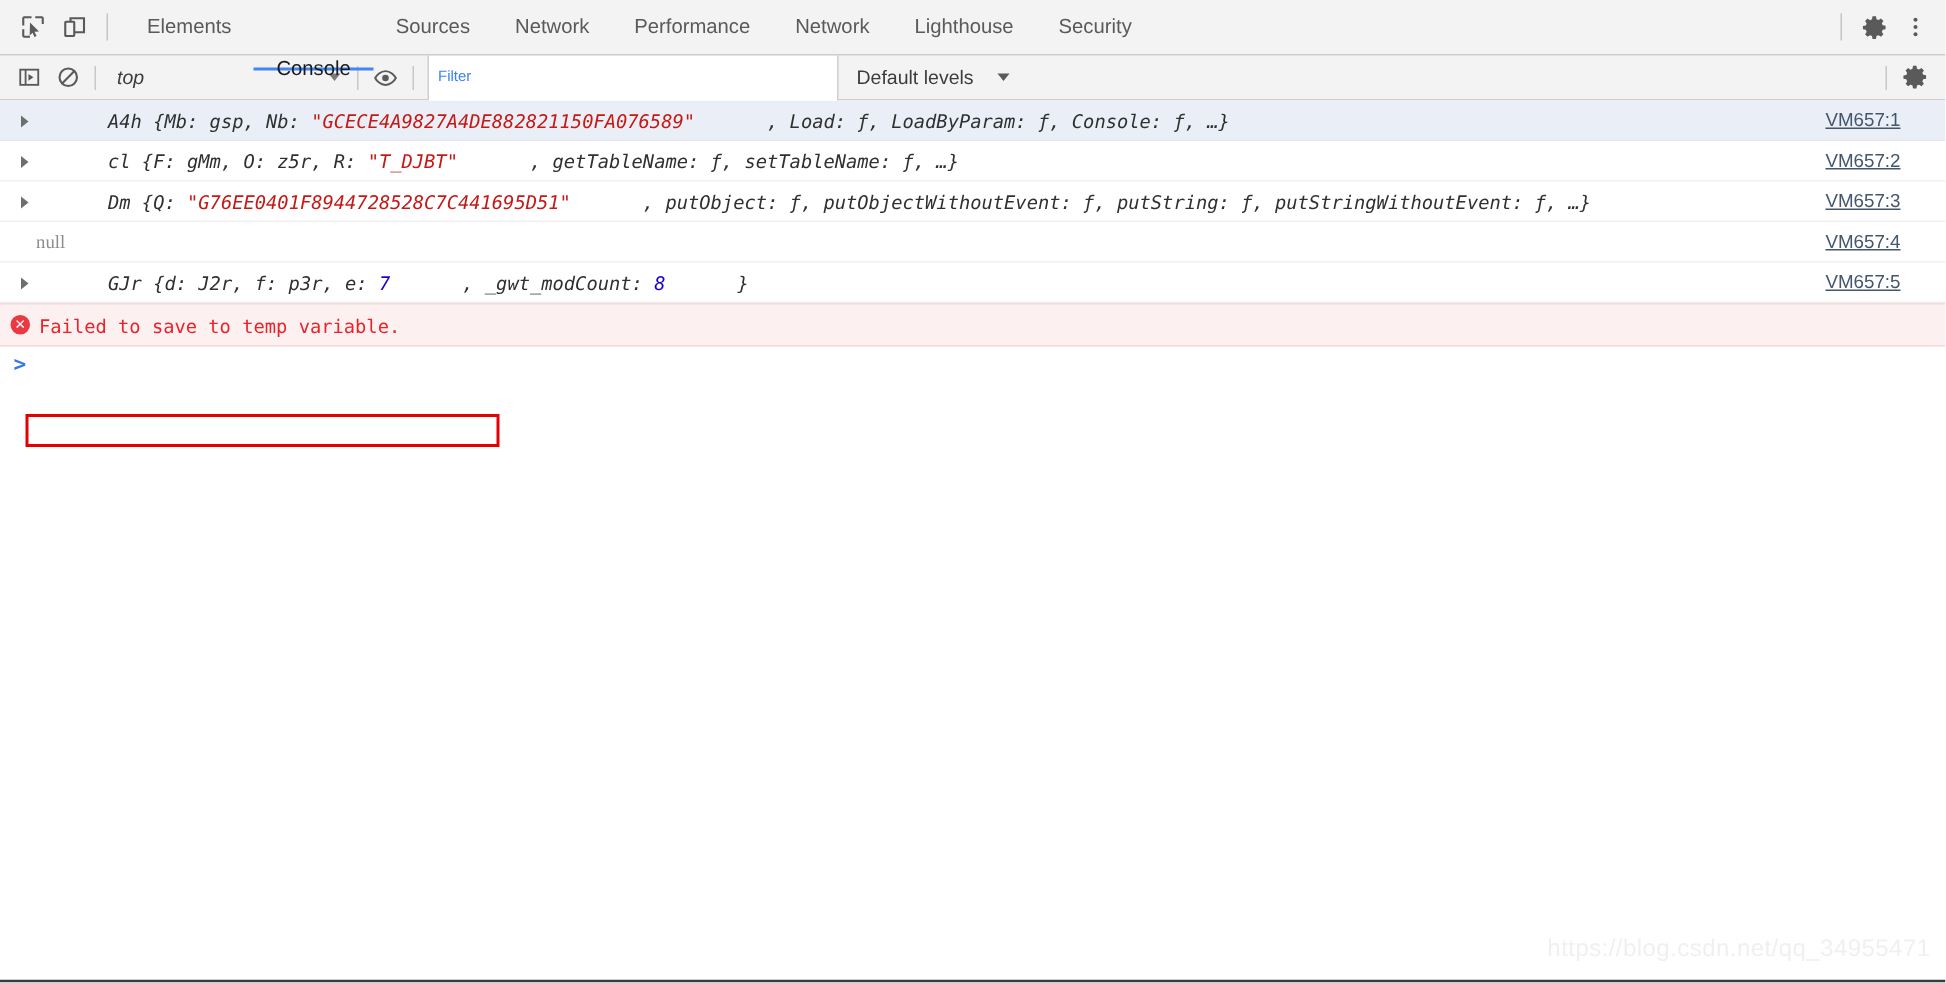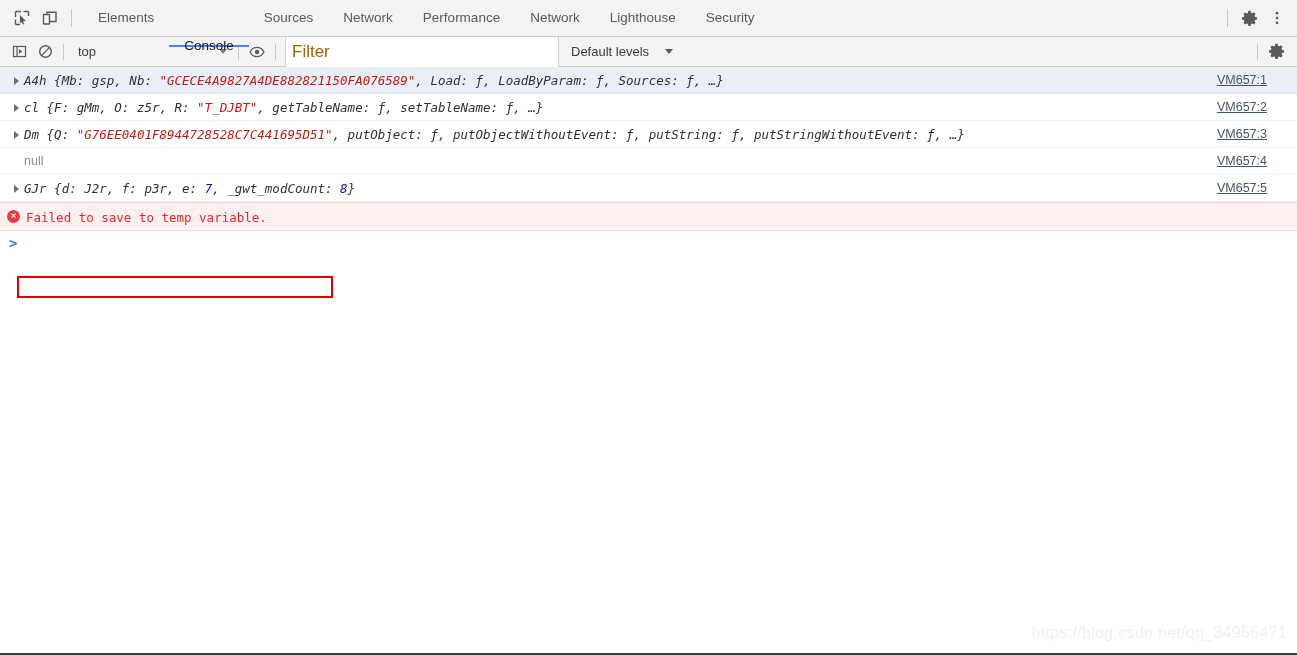--- a/index.html
+++ b/index.html
@@ -101,20 +101,21 @@
     align-items: center;
     justify-content: center;
     cursor: pointer;
   }
   .ctx-select {
     display: flex;
     align-items: center;
     width: 160px;
     margin-left: 4px;
     cursor: pointer;
+    font-style: italic;
   }
   .ctx-label {
     font-size: 13px;
     color: #3c3c3c;
     flex: 1;
     padding-left: 5px;
   }
   .caret {
     width: 0;
     height: 0;
@@ -132,22 +133,22 @@
   .filter-input {
     width: 260px;
     height: 19px;
     background: #ffffff;
     border: 1px solid #d0d0d0;
     border-radius: 1px;
     margin-left: 4px;
     display: flex;
     align-items: center;
     padding: 14px 6px;
-    font-size: 17px;
-    color: #a16207;
+    font-size: 10px;
+    color: #3b82f6;
     cursor: text;
   }
   .levels {
     display: flex;
     align-items: center;
     margin-left: 12px;
     font-size: 13px;
     color: #3c3c3c;
     cursor: pointer;
     gap: 11px;
@@ -213,25 +214,25 @@
 
   .msg {
     font-family: "DejaVu Sans Mono", "Liberation Mono", monospace;
     font-size: 12.5px;
     line-height: 17px;
     color: #303030;
     white-space: pre;
     font-style: italic;
     margin-left: 2px;
   }
-  .msg .plain { font-style: italic; }
+  .msg .plain { font-style: italic; margin-left: 48px; }
   .msg .str { color: #c41a16; font-style: italic; }
   .msg .num { color: #1c00cf; font-style: italic; }
   .msg-null {
-    font-family: Liberation Sans, sans-serif;
+    font-family: Liberation Serif, serif;
     font-size: 12.5px;
     line-height: 17px;
     color: #8d8d8d;
     font-style: normal;
     margin-left: 2px;
     white-space: pre;
   }
   .err-text {
     font-family: "DejaVu Sans Mono", "Liberation Mono", monospace;
     font-size: 12.5px;
@@ -407,21 +408,21 @@
       </div>
     </div>
   </div>
 
   <div class="console-body">
     <div id="rows">
         <div class="log-row first">
           <div class="disclosure">
             <span class="tri"></span>
           </div>
-          <div class="msg"><span class="plain">A4h {Mb: gsp, Nb: </span><span class="str">"GCECE4A9827A4DE882821150FA076589"</span><span class="plain">, Load: ƒ, LoadByParam: ƒ, Sources: ƒ, …}</span></div>
+          <div class="msg"><span class="plain">A4h {Mb: gsp, Nb: </span><span class="str">"GCECE4A9827A4DE882821150FA076589"</span><span class="plain">, Load: ƒ, LoadByParam: ƒ, Console: ƒ, …}</span></div>
           <a class="source-link">VM657:1</a>
         </div>
         <div class="log-row">
           <div class="disclosure">
             <span class="tri"></span>
           </div>
           <div class="msg"><span class="plain">cl {F: gMm, O: z5r, R: </span><span class="str">"T_DJBT"</span><span class="plain">, getTableName: ƒ, setTableName: ƒ, …}</span></div>
           <a class="source-link">VM657:2</a>
         </div>
         <div class="log-row">

